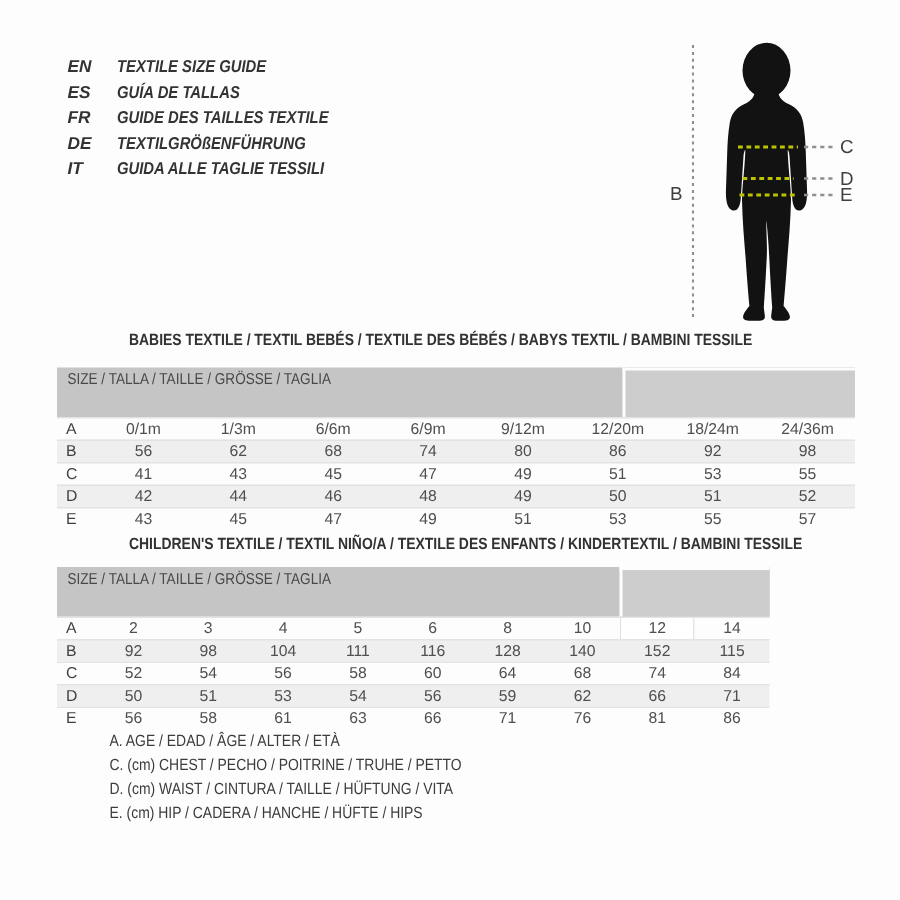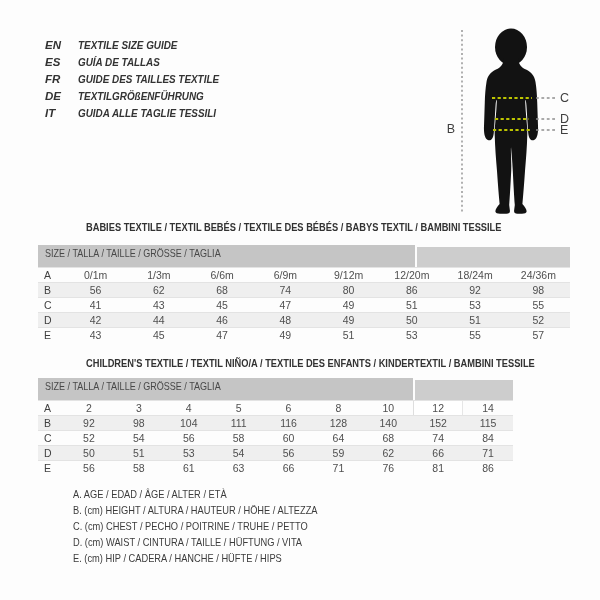--- a/index.html
+++ b/index.html
@@ -23,21 +23,21 @@
   
   .tbl-title { position:absolute; left:38px; font-weight:bold; font-size:10.8px; color:#323232; white-space:nowrap;padding-left:48px; }
   #babies-title  { top:221px; }
   #children-title{ top:357px; }
 
   
   .tbl { position:absolute; left:38px; }
   #babies-table   { top:245px; width:532px; }
   #children-table { top:378px; width:475px; }
   .size-bar {
-    position:relative; height:22px; line-height:17px; box-sizing:border-box;
+    position:relative; height:33px; line-height:17px; box-sizing:border-box;
     background:var(--bar,#c5c5c5); padding-left:7px; font-size:10.5px; color:#484848;
   }
   .size-bar .cond { position:relative; z-index:1; }
   .bar-overlay {
     position:absolute; top:0; bottom:0; right:0; box-sizing:border-box;
     background:#cdcdcd; border-left:2px solid #fdfdfd; border-top:2px solid #fdfdfd;
   }
   #babies-table .bar-overlay   { left:377px; }
   #children-table .bar-overlay { left:375px; }
   .row {
@@ -274,19 +274,18 @@
           <span class="cell">71</span>
           <span class="cell">76</span>
           <span class="cell">81</span>
           <span class="cell">86</span>
         </div>
       </div>
   </div>
 
   <div class="legend">
     <div class="legend-line"><span class="cond">A. AGE / EDAD / ÂGE / ALTER / ETÀ</span></div>
-    <div class="legend-line"><span class="cond">B. (cm) HEIGHT / ALTURA / HAUTEUR / HÖHE / ALTEZZA</span></div>
     <div class="legend-line"><span class="cond">C. (cm) CHEST / PECHO / POITRINE / TRUHE / PETTO</span></div>
     <div class="legend-line"><span class="cond">D. (cm) WAIST / CINTURA / TAILLE / HÜFTUNG / VITA</span></div>
     <div class="legend-line"><span class="cond">E. (cm) HIP / CADERA / HANCHE / HÜFTE / HIPS</span></div>
   </div>
 
 </div>
 
 </body></html>

